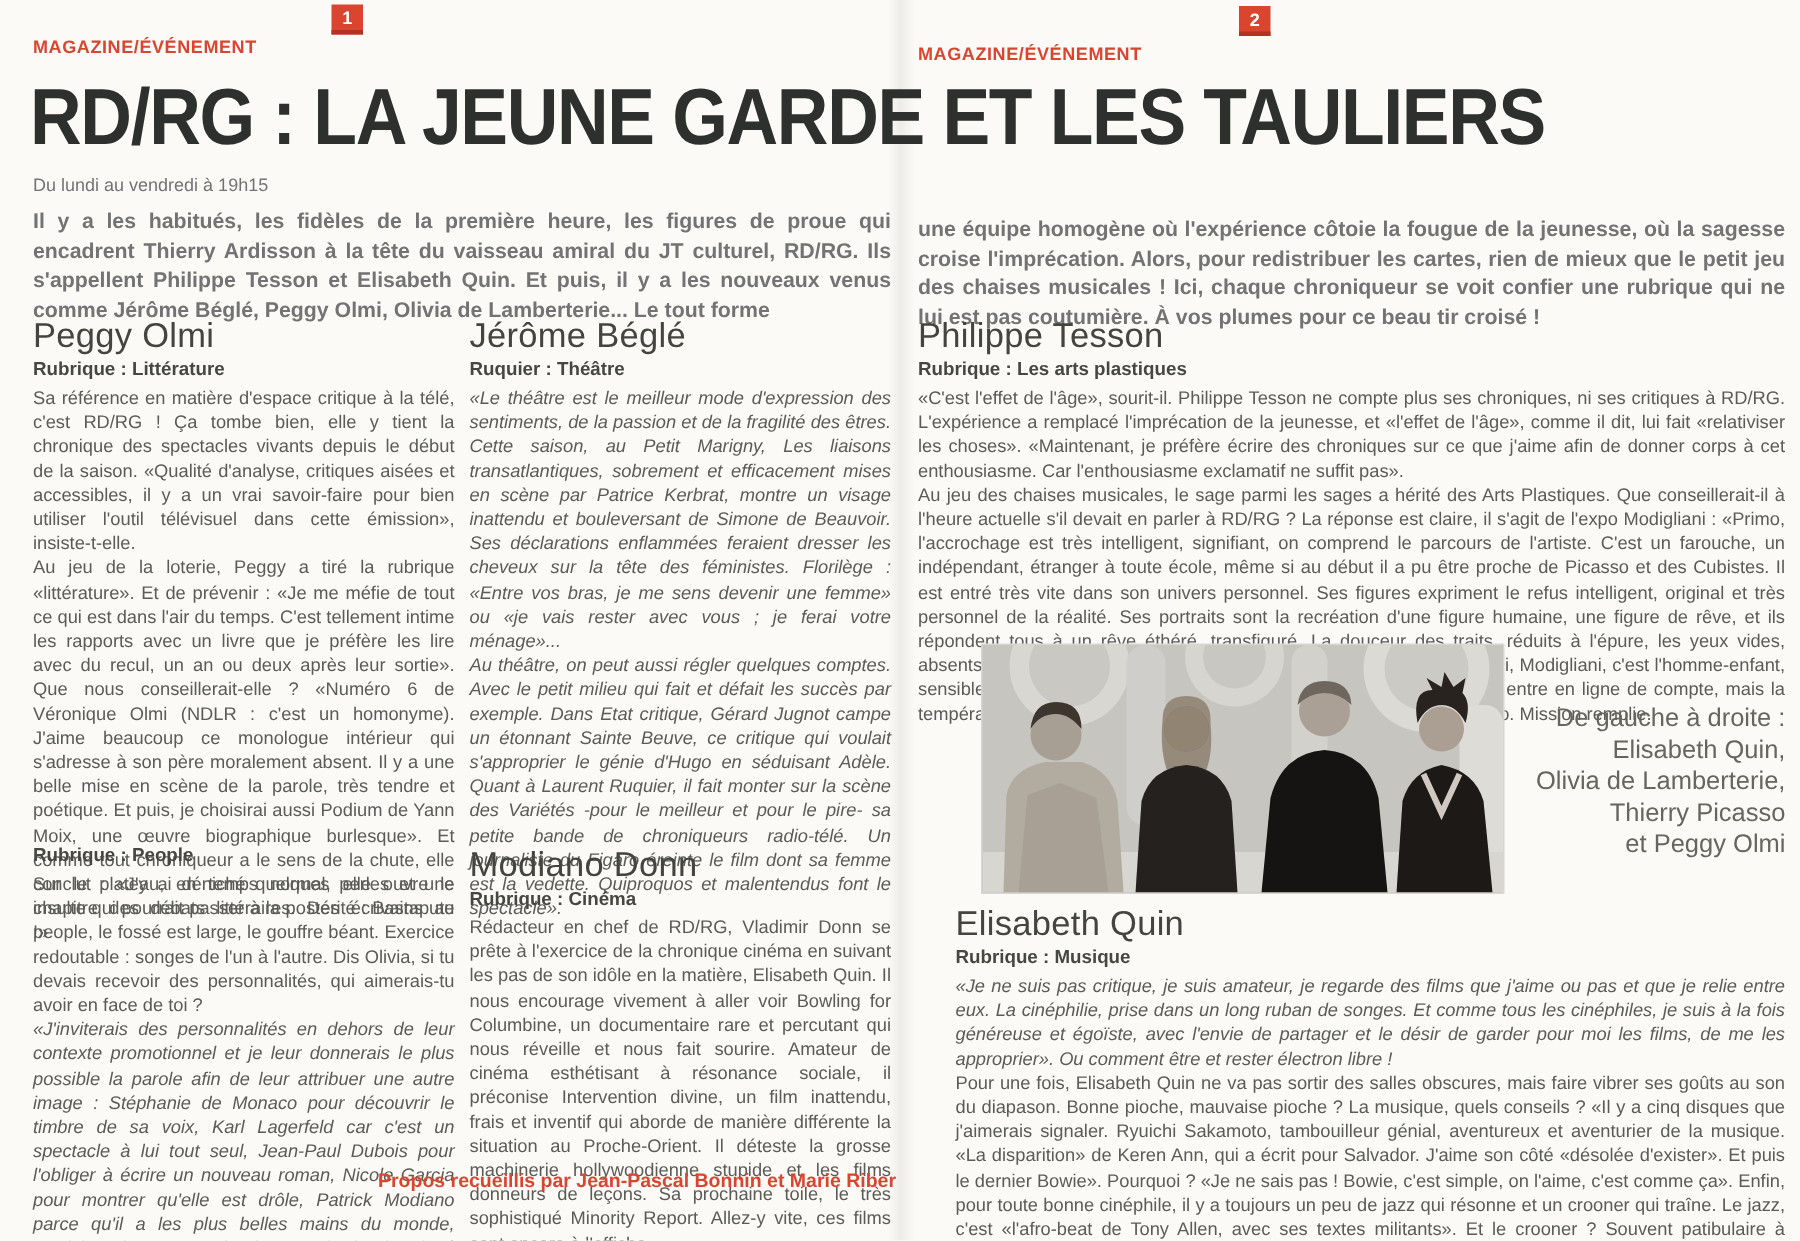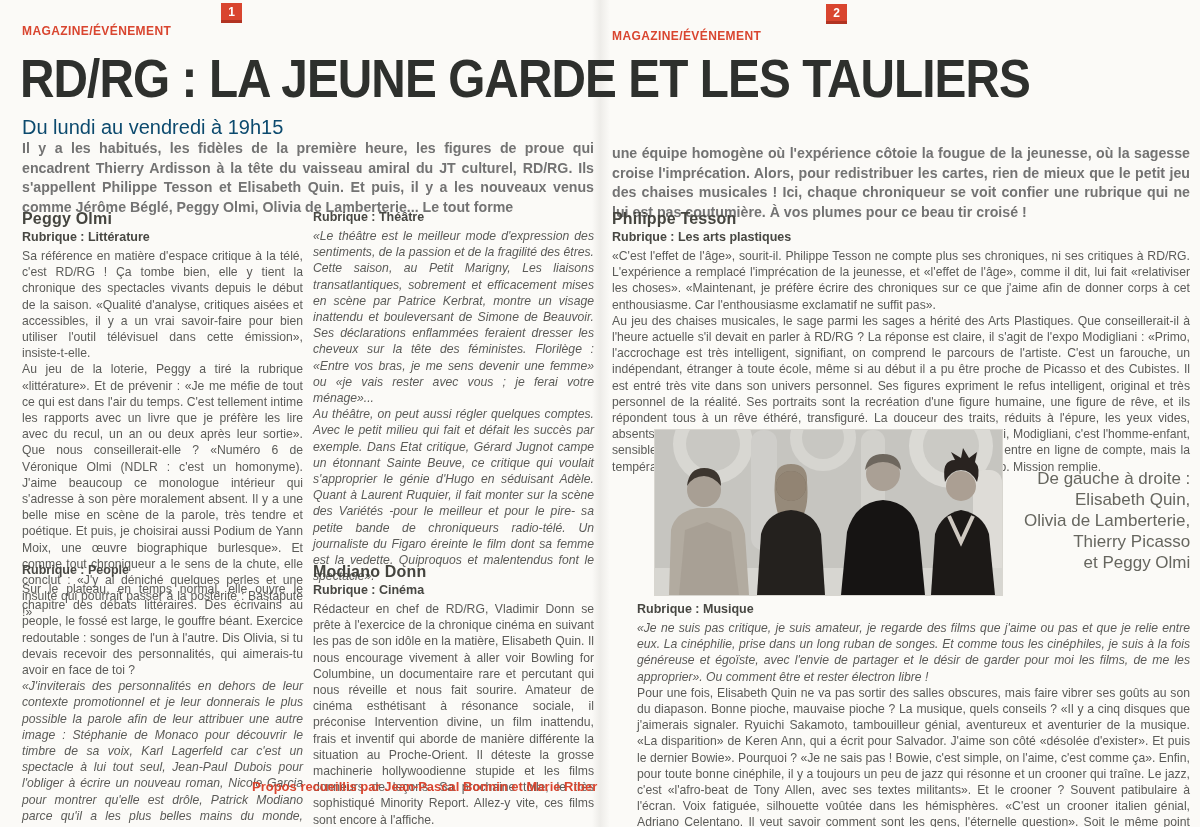--- a/index.html
+++ b/index.html
@@ -31,39 +31,39 @@
   .pagenum.n1 { left:221px; top:3px; }
   .pagenum.n2 { left:826px; top:4px; }
   .main-title {
     position:absolute; left:20px; top:48px; width:1170px;
     font-size:53px; font-weight:bold; color:#2e302d;
     letter-spacing:-1px; white-space:nowrap;
     transform:scaleX(0.90); transform-origin:left center;
   }
   .schedule {
     position:absolute; left:22px; top:116px;
-    font-size:20px; color:#0c4a6e;
+    font-size:12px; color:#737373;
   }
   .intro {
     position:absolute; font-size:14.2px; font-weight:bold;
     color:#737373; line-height:19.5px; text-align:justify;
   }
   .intro.left  { left:22px;  top:139px; width:572px; }
   .intro.right { left:612px; top:144px; width:578px; }
 
   .col { position:absolute; }
   .col1a { left:22px;  top:210px; width:281px; }
   .col1b { left:22px;  top:563px; width:281px; }
   .col2a { left:313px; top:210px; width:281px; }
   .col2b { left:313px; top:563px; width:281px; }
   .p2a   { left:612px; top:210px; width:578px; }
   .p2b   { left:637px; top:602px; width:553px; }
 
   .sec-name {
-    font-size:16px; font-weight:bold; color:#45453f;
+    font-size:23px; font-weight:normal; color:#45453f;
     letter-spacing:0.2px; margin-bottom:2px;
   }
   .sec-rubrique {
     font-size:12.5px; font-weight:bold; color:#474742; margin-bottom:4px;
   }
   .sec-body p {
     font-size:12.2px; line-height:16.2px; color:#5b5b58;
     text-align:justify;
   }
   .sec-body p.quote { font-style:italic; }
@@ -114,21 +114,22 @@
 
 <section class="col col1b">
   <div class="sec-rubrique">Rubrique : People</div>
   <div class="sec-body">
     <p>Sur le plateau, en temps normal, elle ouvre le chapitre des débats littéraires. Des écrivains au people, le fossé est large, le gouffre béant. Exercice redoutable : songes de l'un à l'autre. Dis Olivia, si tu devais recevoir des personnalités, qui aimerais-tu avoir en face de toi ?</p>
     <p class="quote">«J'inviterais des personnalités en dehors de leur contexte promotionnel et je leur donnerais le plus possible la parole afin de leur attribuer une autre image : Stéphanie de Monaco pour découvrir le timbre de sa voix, Karl Lagerfeld car c'est un spectacle à lui tout seul, Jean-Paul Dubois pour l'obliger à écrire un nouveau roman, Nicole Garcia pour montrer qu'elle est drôle, Patrick Modiano parce qu'il a les plus belles mains du monde, Patrick Swirc car c'est le photographe le plus doué du moment et enfin Françoise Sagan car je n'ai qu'un seul modèle et c'est elle».</p>
   </div>
 </section>
 
 <section class="col col2a">
-  <div class="sec-rubrique">Rubrique : Théâtre</div>
+  <h2 class="sec-name">Jérôme Béglé</h2>
+  <div class="sec-rubrique">Ruquier : Théâtre</div>
   <div class="sec-body">
     <p class="quote">«Le théâtre est le meilleur mode d'expression des sentiments, de la passion et de la fragilité des êtres. Cette saison, au Petit Marigny, Les liaisons transatlantiques, sobrement et efficacement mises en scène par Patrice Kerbrat, montre un visage inattendu et bouleversant de Simone de Beauvoir. Ses déclarations enflammées feraient dresser les cheveux sur la tête des féministes. Florilège : «Entre vos bras, je me sens devenir une femme» ou «je vais rester avec vous ; je ferai votre ménage»...</p>
     <p class="quote">Au théâtre, on peut aussi régler quelques comptes. Avec le petit milieu qui fait et défait les succès par exemple. Dans Etat critique, Gérard Jugnot campe un étonnant Sainte Beuve, ce critique qui voulait s'approprier le génie d'Hugo en séduisant Adèle. Quant à Laurent Ruquier, il fait monter sur la scène des Variétés -pour le meilleur et pour le pire- sa petite bande de chroniqueurs radio-télé. Un journaliste du Figaro éreinte le film dont sa femme est la vedette. Quiproquos et malentendus font le spectacle».</p>
   </div>
 </section>
 
 <section class="col col2b">
   <h2 class="sec-name">Modiano Donn</h2>
   <div class="sec-rubrique">Rubrique : Cinéma</div>
   <div class="sec-body">
@@ -185,18 +186,19 @@
   <div class="photo-caption">
     <span>De gauche à droite :</span>
     <span>Elisabeth Quin,</span>
     <span>Olivia de Lamberterie,</span>
     <span>Thierry Picasso</span>
     <span>et Peggy Olmi</span>
   </div>
 </div>
 
 <section class="col p2b">
+  <h2 class="sec-name">Elisabeth Quin</h2>
   <div class="sec-rubrique">Rubrique : Musique</div>
   <div class="sec-body">
     <p class="quote">«Je ne suis pas critique, je suis amateur, je regarde des films que j'aime ou pas et que je relie entre eux. La cinéphilie, prise dans un long ruban de songes. Et comme tous les cinéphiles, je suis à la fois généreuse et égoïste, avec l'envie de partager et le désir de garder pour moi les films, de me les approprier». Ou comment être et rester électron libre !</p>
     <p>Pour une fois, Elisabeth Quin ne va pas sortir des salles obscures, mais faire vibrer ses goûts au son du diapason. Bonne pioche, mauvaise pioche ? La musique, quels conseils ? «Il y a cinq disques que j'aimerais signaler. Ryuichi Sakamoto, tambouilleur génial, aventureux et aventurier de la musique. «La disparition» de Keren Ann, qui a écrit pour Salvador. J'aime son côté «désolée d'exister». Et puis le dernier Bowie». Pourquoi ? «Je ne sais pas ! Bowie, c'est simple, on l'aime, c'est comme ça». Enfin, pour toute bonne cinéphile, il y a toujours un peu de jazz qui résonne et un crooner qui traîne. Le jazz, c'est «l'afro-beat de Tony Allen, avec ses textes militants». Et le crooner ? Souvent patibulaire à l'écran. Voix fatiguée, silhouette voûtée dans les hémisphères. «C'est un crooner italien génial, Adriano Celentano. Il veut savoir comment sont les gens, l'éternelle question». Soit le même point d'interrogation qu'au cinéma !</p>
   </div>
 </section>
 
 </body></html>

